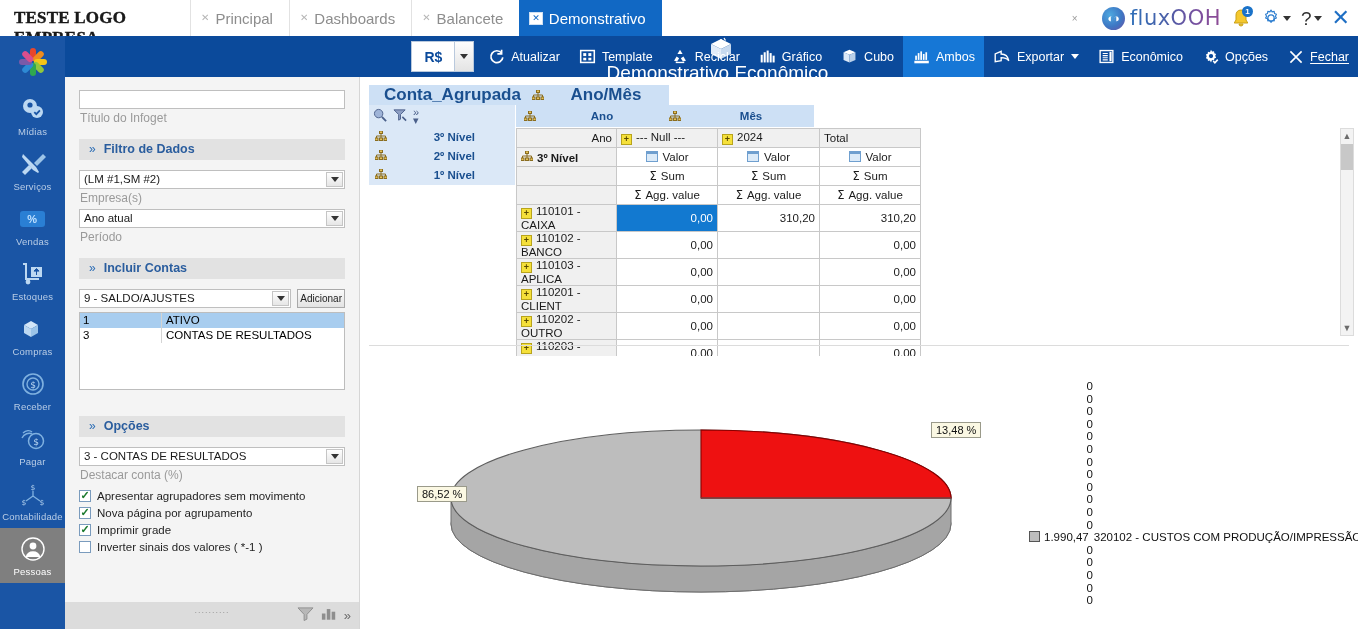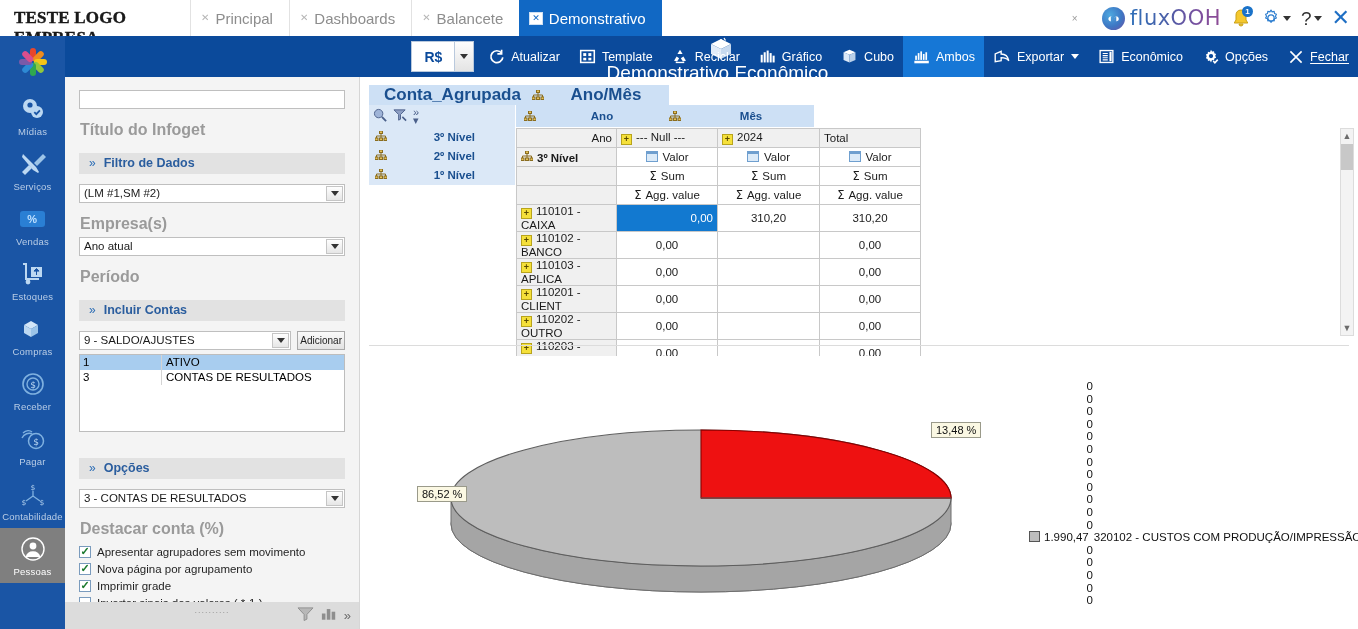--- a/index.html
+++ b/index.html
@@ -129,21 +129,21 @@
   
   .leftpanel {
     position: absolute; left: 65px; top: 77px; width: 295px; height: 552px;
     background: #f4f4f4; border-right: 1px solid #d6d6d6;
   }
   .lp-inner { padding: 12px 14px 0 14px; }
   .field-input {
     width: 100%; height: 19px; background: #fff; border: 1px solid #bfbfbf;
     font-size: 11.5px; padding: 0 4px; color: #333; font-family: "Liberation Sans", sans-serif;
   }
-  .field-hint { font-size: 16px; color: #9a9a9a; margin: 12px 0 0 1px; font-weight: bold; }
+  .field-hint { font-size: 12px; color: #9a9a9a; margin: 2px 0 0 1px; }
   .section-hdr {
     background: #e2e2e2; height: 21px; display: flex; align-items: center;
     gap: 8px; padding-left: 10px; margin-top: 14px;
   }
   .section-hdr .chev { color: #2a6cb5; font-size: 12px; line-height: 1; }
   .section-hdr .shl { color: #2a5d9e; font-size: 12.5px; font-weight: bold; }
   .combo {
     position: relative; width: 100%; height: 19px; background: #fff;
     border: 1px solid #bfbfbf; font-size: 11.5px; color: #1a1a1a;
     display: flex; align-items: center; padding: 0 22px 0 4px; margin-top: 10px;
@@ -213,21 +213,21 @@
   .colhdr { position: absolute; left: 155px; top: 28px; width: 300px; height: 22px; display: flex; }
   .colchip {
     background: #cde0f5; color: #1a4f8f; font-weight: bold; display: flex;
     align-items: center; gap: 7px; padding-left: 8px; height: 22px;
   }
 
   .grid { position: absolute; left: 155px; top: 51px; }
   .grid table { border-collapse: collapse; font-size: 11.5px; }
   .grid td { border: 1px solid #c8c8c8; height: 19px; padding: 0 4px; background: #f0f0f0; color: #1a1a1a; }
   .grid td.white { background: #ffffff; }
-  .grid td.num { text-align: center; background: #ffffff; }
+  .grid td.num { text-align: right; background: #ffffff; }
   .grid td.selnum { text-align: right; background: #1279d0; color: #ffffff; }
   .grid td.ctr { text-align: center; }
   .plus-sq {
     display: inline-block; width: 11px; height: 11px; background: #f5e03a;
     border: 1px solid #b8a41c; color: #5a4a00; font-size: 9px; line-height: 9px;
     text-align: center; vertical-align: -1px; margin-right: 4px; font-weight: bold;
   }
   .val-ico {
     display: inline-block; width: 12px; height: 11px; background: #dbeaf8;
     border: 1px solid #6f9fcf; vertical-align: -1px; margin-right: 5px;

